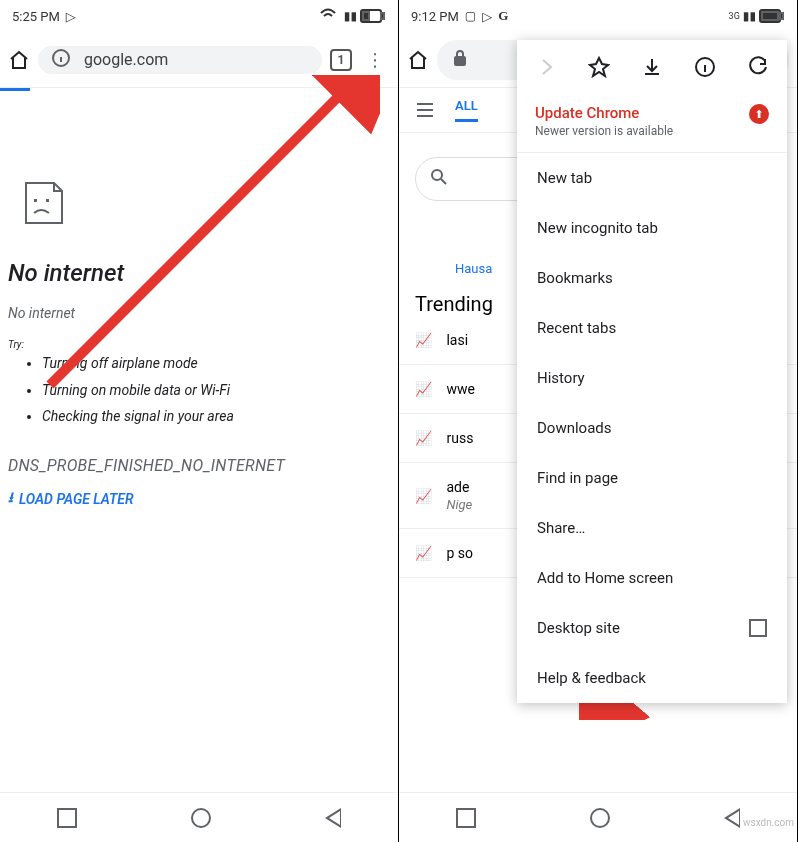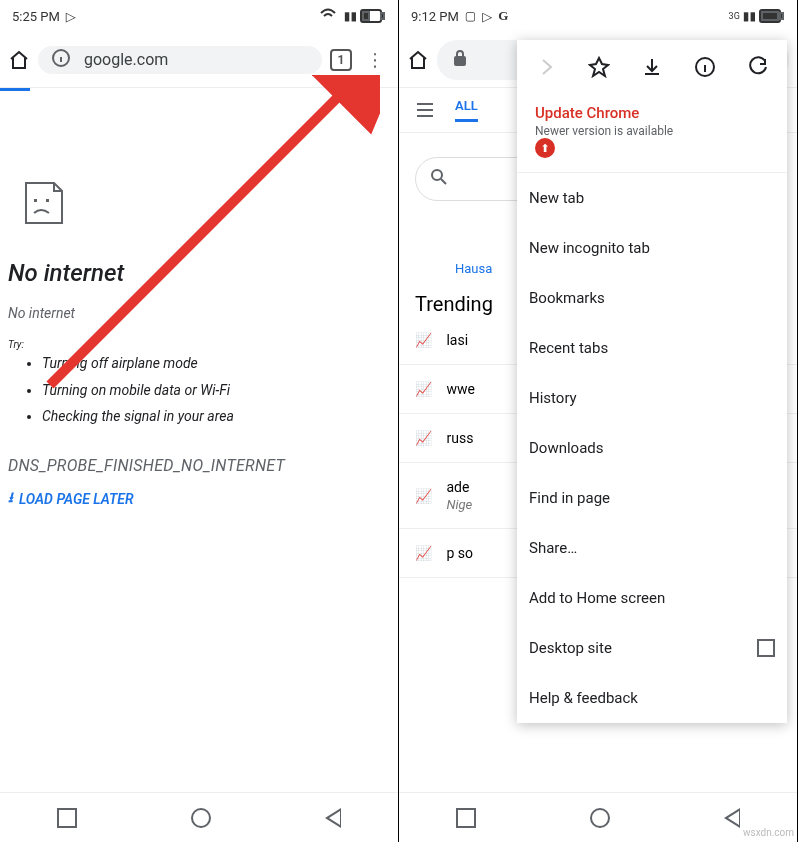--- a/index.html
+++ b/index.html
@@ -25,33 +25,33 @@
 .navbar { position: absolute; bottom: 0; left: 0; right: 0; height: 50px; display: flex; align-items: center; justify-content: space-around; border-top: 1px solid #eee; }
 .nav-btn { width: 20px; height: 20px; border: 2px solid #5f6368; }
 .nav-circle { border-radius: 50%; }
 .arrow { position: absolute; pointer-events: none; }
 .arrow1 { left: 40px; top: 75px; }
 .arrow2 { left: 180px; top: 490px; }
 .tabs-row { display: flex; align-items: center; gap: 18px; padding: 10px 16px; border-bottom: 1px solid #eee; }
 .tab-all { color: #1a73e8; font-weight: 600; font-size: 13px; border-bottom: 3px solid #1a73e8; padding-bottom: 6px; }
 .menu { position: absolute; top: 40px; right: 10px; width: 270px; background: #fff; box-shadow: 0 2px 12px rgba(0,0,0,0.25); z-index: 10; }
 .menu-icons { display: flex; align-items: center; justify-content: space-between; padding: 16px 18px; }
-.menu-update { padding: 10px 18px 14px; display: flex; justify-content: space-between; align-items: flex-start; border-bottom: 1px solid #eee; flex-direction: column; }
+.menu-update { padding: 10px 18px 14px; display: flex; justify-content: space-between; align-items: flex-start; border-bottom: 1px solid #eee; }
 .menu-update-title { color: #d93025; font-size: 15px; font-weight: 500; }
 .menu-update-sub { color: #5f6368; font-size: 12px; margin-top: 2px; }
 .update-circle { width: 20px; height: 20px; background: #d93025; border-radius: 50%; display: flex; align-items: center; justify-content: center; color: #fff; font-size: 11px; }
-.menu-item { padding: 16px 12px; font-size: 15px; color: #202124; display: flex; align-items: center; justify-content: space-between; }
+.menu-item { padding: 16px 20px; font-size: 15px; color: #202124; display: flex; align-items: center; justify-content: space-between; }
 .menu-item.highlight { border: 4px solid #d93025; margin: -2px 2px; }
 .checkbox { width: 18px; height: 18px; border: 2px solid #5f6368; }
 .searchbox { margin: 24px 16px 0; height: 44px; border: 1px solid #ddd; border-radius: 22px; display: flex; align-items: center; padding: 0 14px; color: #999; }
 .lang { color: #1a73e8; font-size: 13px; margin: 60px 0 0 56px; }
 .trending { font-size: 20px; margin: 16px 0 0 16px; }
 .trend-row { display: flex; align-items: center; gap: 14px; padding: 16px 16px; border-bottom: 1px solid #eee; font-size: 14px; }
 .trend-sub { font-size: 13px; color: #777; margin-top: 2px; font-style: italic; }
-.wm { position: absolute; bottom: 4px; right: 6px; font-size: 10px; color: #bbb; }
+.wm { position: absolute; bottom: 14px; right: 6px; font-size: 10px; color: #bbb; }
 svg.icon { width: 22px; height: 22px; fill: none; stroke: #5f6368; stroke-width: 2; }
 .icon-sm { width: 18px; height: 18px; }
 </style>
 </head>
 <body>
 
 <div class="phone">
   <div class="status-bar">
     <div class="status-left">
       <span>5:25 PM</span>

